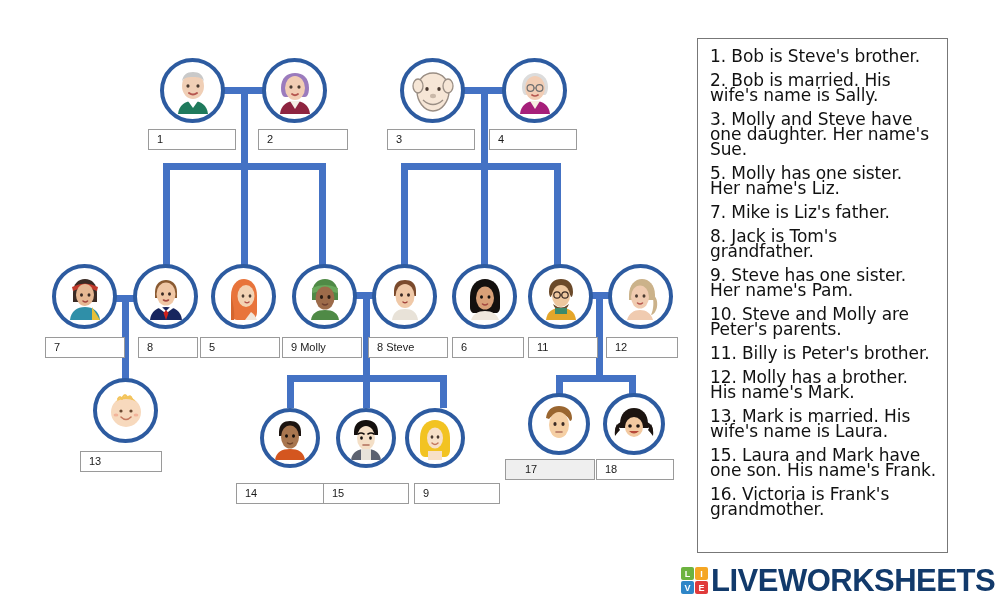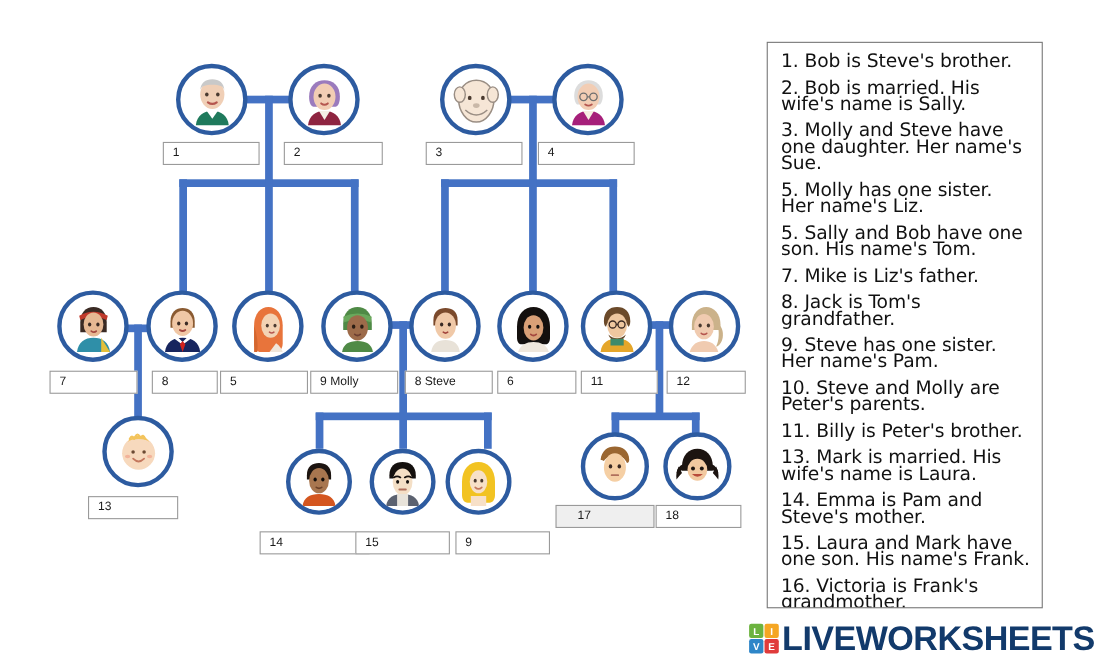--- a/index.html
+++ b/index.html
@@ -366,28 +366,27 @@
     <div class="abox" style="left:414px;top:483px;width:86px;">9</div>
     <div class="abox focused" style="left:505px;top:459px;width:90px;padding-left:19px;">17</div>
     <div class="abox" style="left:596px;top:459px;width:78px;">18</div>
   </div>
 
   <div id="clues">
     <div class="clue">1.  Bob is Steve's brother.</div>
     <div class="clue">2.  Bob is married. His wife's name is Sally.</div>
     <div class="clue">3.  Molly and Steve have one daughter. Her name's Sue.</div>
     <div class="clue">5.  Molly has one sister. Her name's Liz.</div>
-    <div class="clue">5.  Sally and Bob have one son. His name's Tom.</div>
     <div class="clue">7.  Mike is Liz's father.</div>
     <div class="clue">8.  Jack is Tom's grandfather.</div>
     <div class="clue">9. Steve has one sister. Her name's Pam.</div>
     <div class="clue">10. Steve and Molly are Peter's parents.</div>
     <div class="clue">11. Billy is Peter's brother.</div>
+    <div class="clue">12. Molly has a brother. His name's Mark.</div>
     <div class="clue">13. Mark is married. His wife's name is Laura.</div>
-    <div class="clue">14. Emma is Pam and Steve's mother.</div>
     <div class="clue">15. Laura and Mark have one son. His name's Frank.</div>
     <div class="clue">16. Victoria is Frank's grandmother.</div>
   </div>
 
   <div id="logo">
     <div id="logo-tiles">
       <div class="tile" style="background:#6cb33f;">L</div>
       <div class="tile" style="background:#f5a623;">I</div>
       <div class="tile" style="background:#2e86c8;">V</div>
       <div class="tile" style="background:#e03b3b;">E</div>

